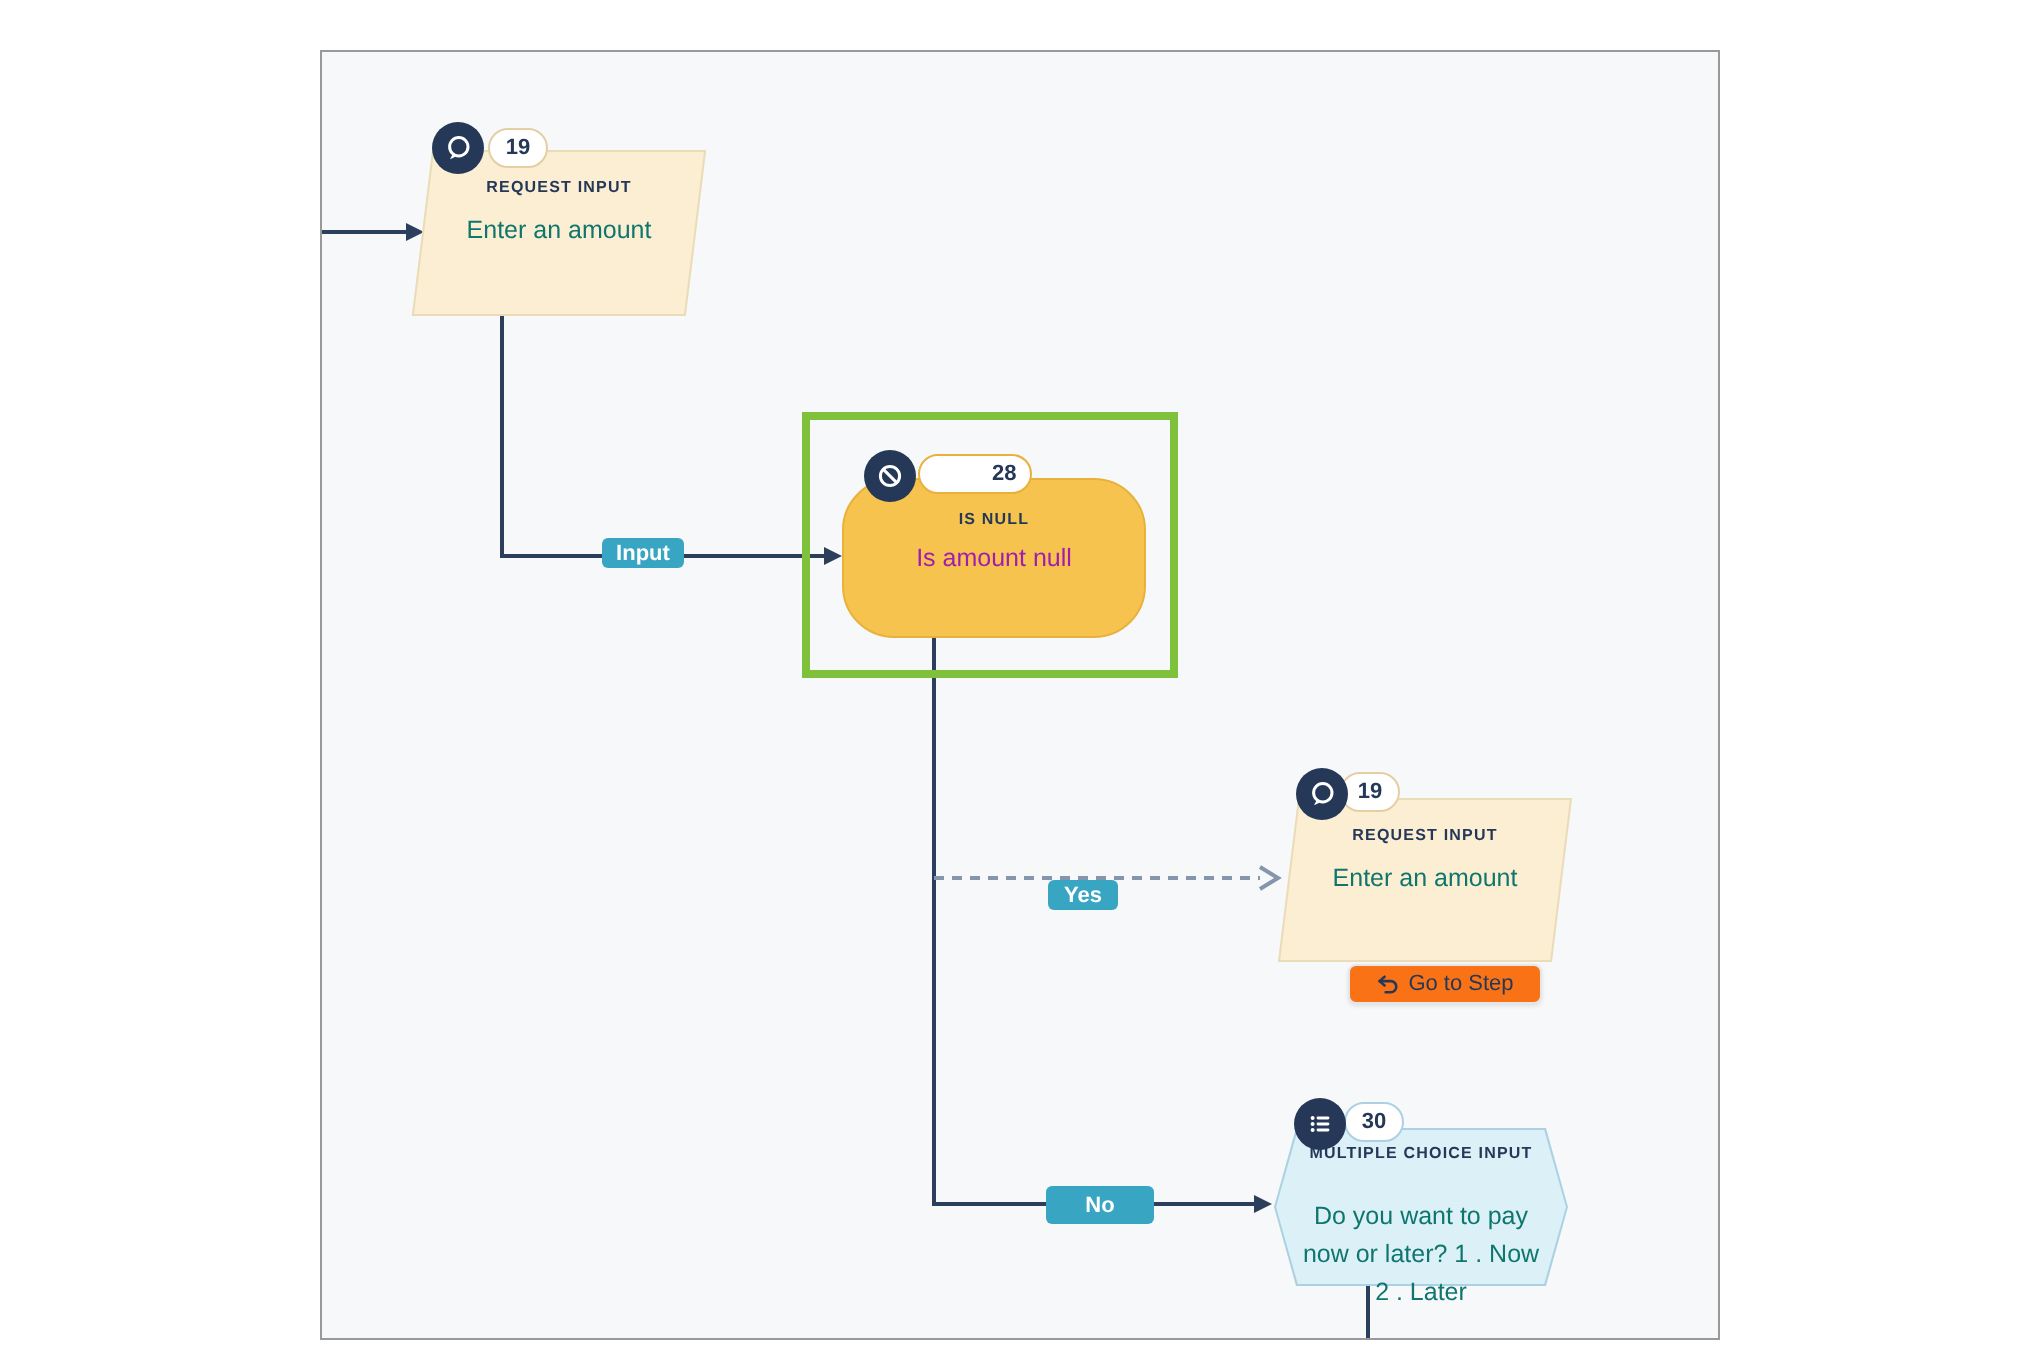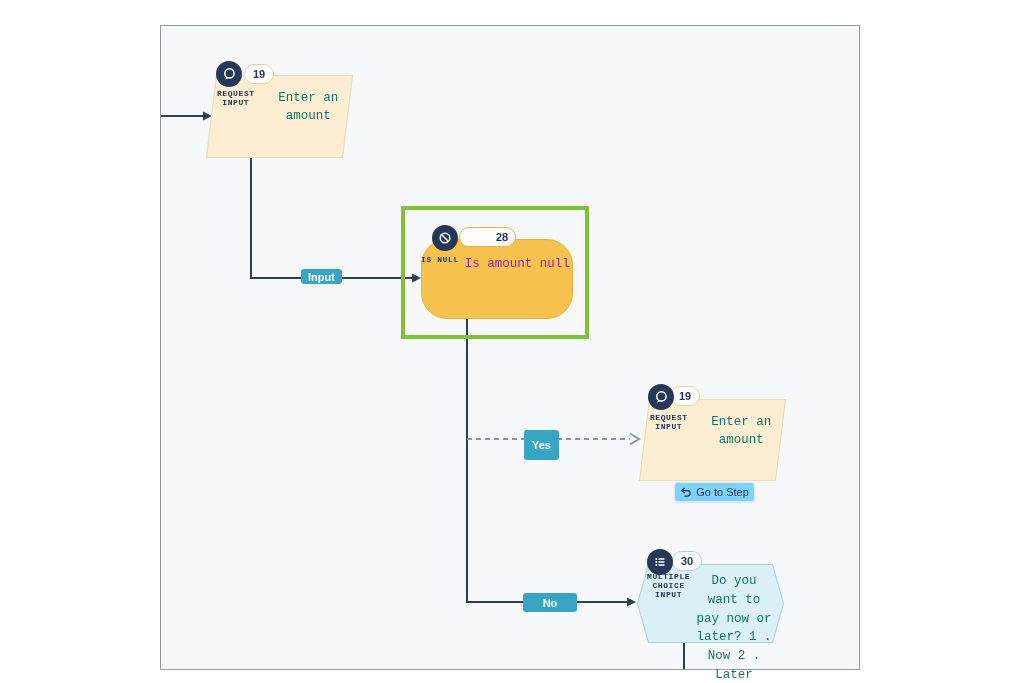--- a/index.html
+++ b/index.html
@@ -10,21 +10,21 @@
   }
   .canvas {
     position:absolute; left:160px; top:25px; width:700px; height:645px;
     background:#F7F8FA; border:1px solid #999999;
   }
   .edges-layer { position:absolute; left:0; top:0; width:698px; height:643px; pointer-events:none; }
 
   
   .node { position:absolute; display:flex; flex-direction:column; align-items:center; text-align:center; }
   .para-bg { position:absolute; inset:0; transform:skewX(-7deg); background:#FBEED3; border:1px solid #EADCB8; z-index:0; }
-  .node-content { position:relative; z-index:1; display:flex; flex-direction:row; width:100%;font-family:Liberation Mono, monospace; }
+  .node-content { position:relative; z-index:1; display:flex; flex-direction:column; width:100%; }
   .node-title { font-size:8px; font-weight:bold; letter-spacing:.6px; color:#253858; }
   .node-text  { font-size:12.5px; color:#0f766e; line-height:1.45; }
 
   .rounded-bg { position:absolute; inset:0; background:#F6C44E; border:1px solid #E9B13C; border-radius:26px; z-index:0; }
 
   .hex-outer { position:absolute; inset:0; background:#ABD1E2; z-index:0;
     clip-path:polygon(0% 50%, 7.5% 0%, 92.5% 0%, 100% 50%, 92.5% 100%, 7.5% 100%); }
   .hex-inner { position:absolute; inset:1px; background:#DCF0F8;
     clip-path:polygon(0% 50%, 7.5% 0%, 92.5% 0%, 100% 50%, 92.5% 100%, 7.5% 100%); }
 
@@ -38,22 +38,22 @@
     border-radius:11px; display:flex; align-items:center; justify-content:center;
     font-size:11px; font-weight:bold; color:#253858; z-index:3; }
   .nbadge.tan  { border:1.5px solid #E3CFA3; }
   .nbadge.amb  { border:1.5px solid #E9B13C;padding-left:36px; }
   .nbadge.blu  { border:1.5px solid #ABD1E2; }
 
   
   .edge-label { position:absolute; background:#38A6C3; color:#ffffff; font-size:11px; font-weight:bold;
     border-radius:3px; display:flex; align-items:center; justify-content:center; z-index:5; }
 
-  .goto-btn { position:absolute; left:513px; top:456px; width:81px; height:20px;
-    background:#7dd3fc; border:1px solid #E4E6EA; border-radius:4px;
+  .goto-btn { position:absolute; left:513px; top:456px; width:97px; height:20px;
+    background:#f97316; border:1px solid #E4E6EA; border-radius:4px;
     box-shadow:0 1px 2px rgba(0,0,0,.10);
     display:flex; align-items:center; justify-content:center; gap:4px;
     font-size:11px; color:#253858; z-index:6; cursor:pointer; }
 </style>
 </head>
 <body>
 
 <div class="canvas">
 
   <svg class="edges-layer" viewBox="0 0 698 643">
@@ -126,34 +126,34 @@
         <path d="M5 1.6 L2 4.2 L5 6.8" fill="none" stroke="#253858" stroke-width="1.5" stroke-linecap="round" stroke-linejoin="round"></path>
         <path d="M2 4.2 H8.6 a3.3 3.3 0 0 1 0 6.6 H5.6" fill="none" stroke="#253858" stroke-width="1.5" stroke-linecap="round"></path>
       </svg>
     </span>
     <span>Go to Step</span>
   </div>
 
   <div class="node" style="left:476px; top:538px; width:147px; height:79px;">
     <div class="hex-outer"></div>
     <div class="hex-inner"></div>
-    <div class="node-content" style="padding:8px 10px 0 10px; gap:4px;">
+    <div class="node-content" style="padding:8px 10px 0 10px; gap:18px;">
       <div class="node-title">MULTIPLE CHOICE INPUT</div>
       <div class="node-text" style="line-height:1.5;">Do you want to pay now or later? 1 . Now 2 . Later</div>
     </div>
   </div>
   <div class="nbadge blu" style="left:511px; top:525px;">30</div>
   <div class="nicon" style="left:486px; top:523px;">
     <svg viewBox="0 0 16 16" width="16" height="16">
       <circle cx="4.3" cy="5" r="1" fill="#ffffff"></circle>
       <circle cx="4.3" cy="8" r="1" fill="#ffffff"></circle>
       <circle cx="4.3" cy="11" r="1" fill="#ffffff"></circle>
       <line x1="7" y1="5" x2="12" y2="5" stroke="#ffffff" stroke-width="1.4" stroke-linecap="round"></line>
       <line x1="7" y1="8" x2="12" y2="8" stroke="#ffffff" stroke-width="1.4" stroke-linecap="round"></line>
       <line x1="7" y1="11" x2="12" y2="11" stroke="#ffffff" stroke-width="1.4" stroke-linecap="round"></line>
     </svg>
   </div>
 
   <div class="edge-label" style="left:140px; top:243px; width:41px; height:15px;">Input</div>
-  <div class="edge-label" style="left:363px; top:404px; width:35px; height:30px;">Yes</div>
+  <div class="edge-label" style="left:363px; top:414px; width:35px; height:15px;">Yes</div>
   <div class="edge-label" style="left:362px; top:567px; width:54px; height:19px;">No</div>
 
 </div>
 
 </body></html>

